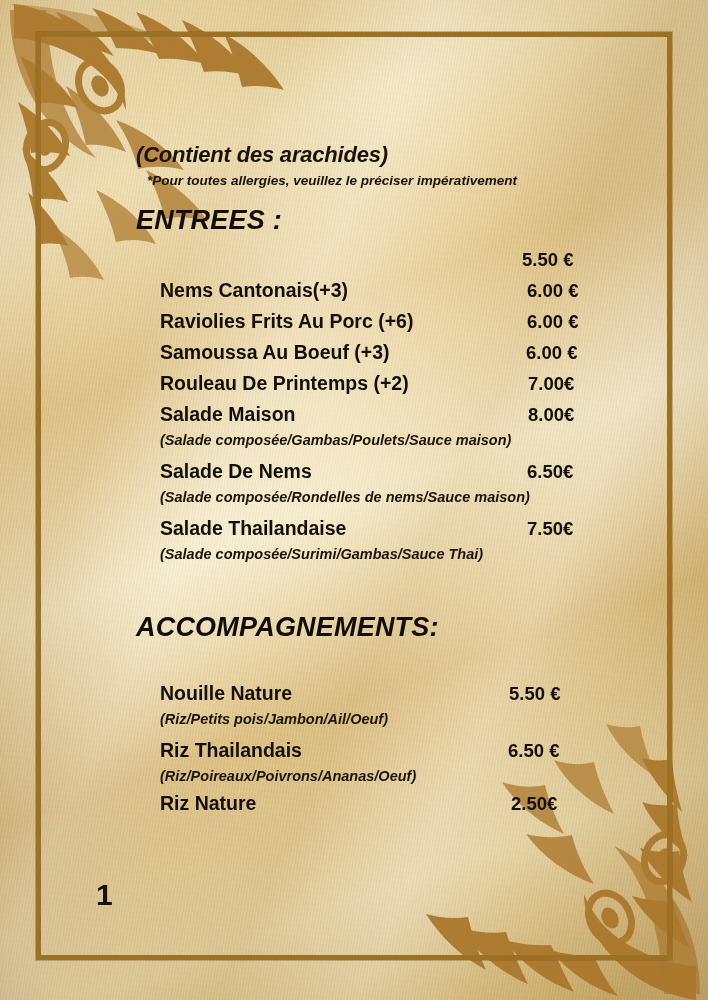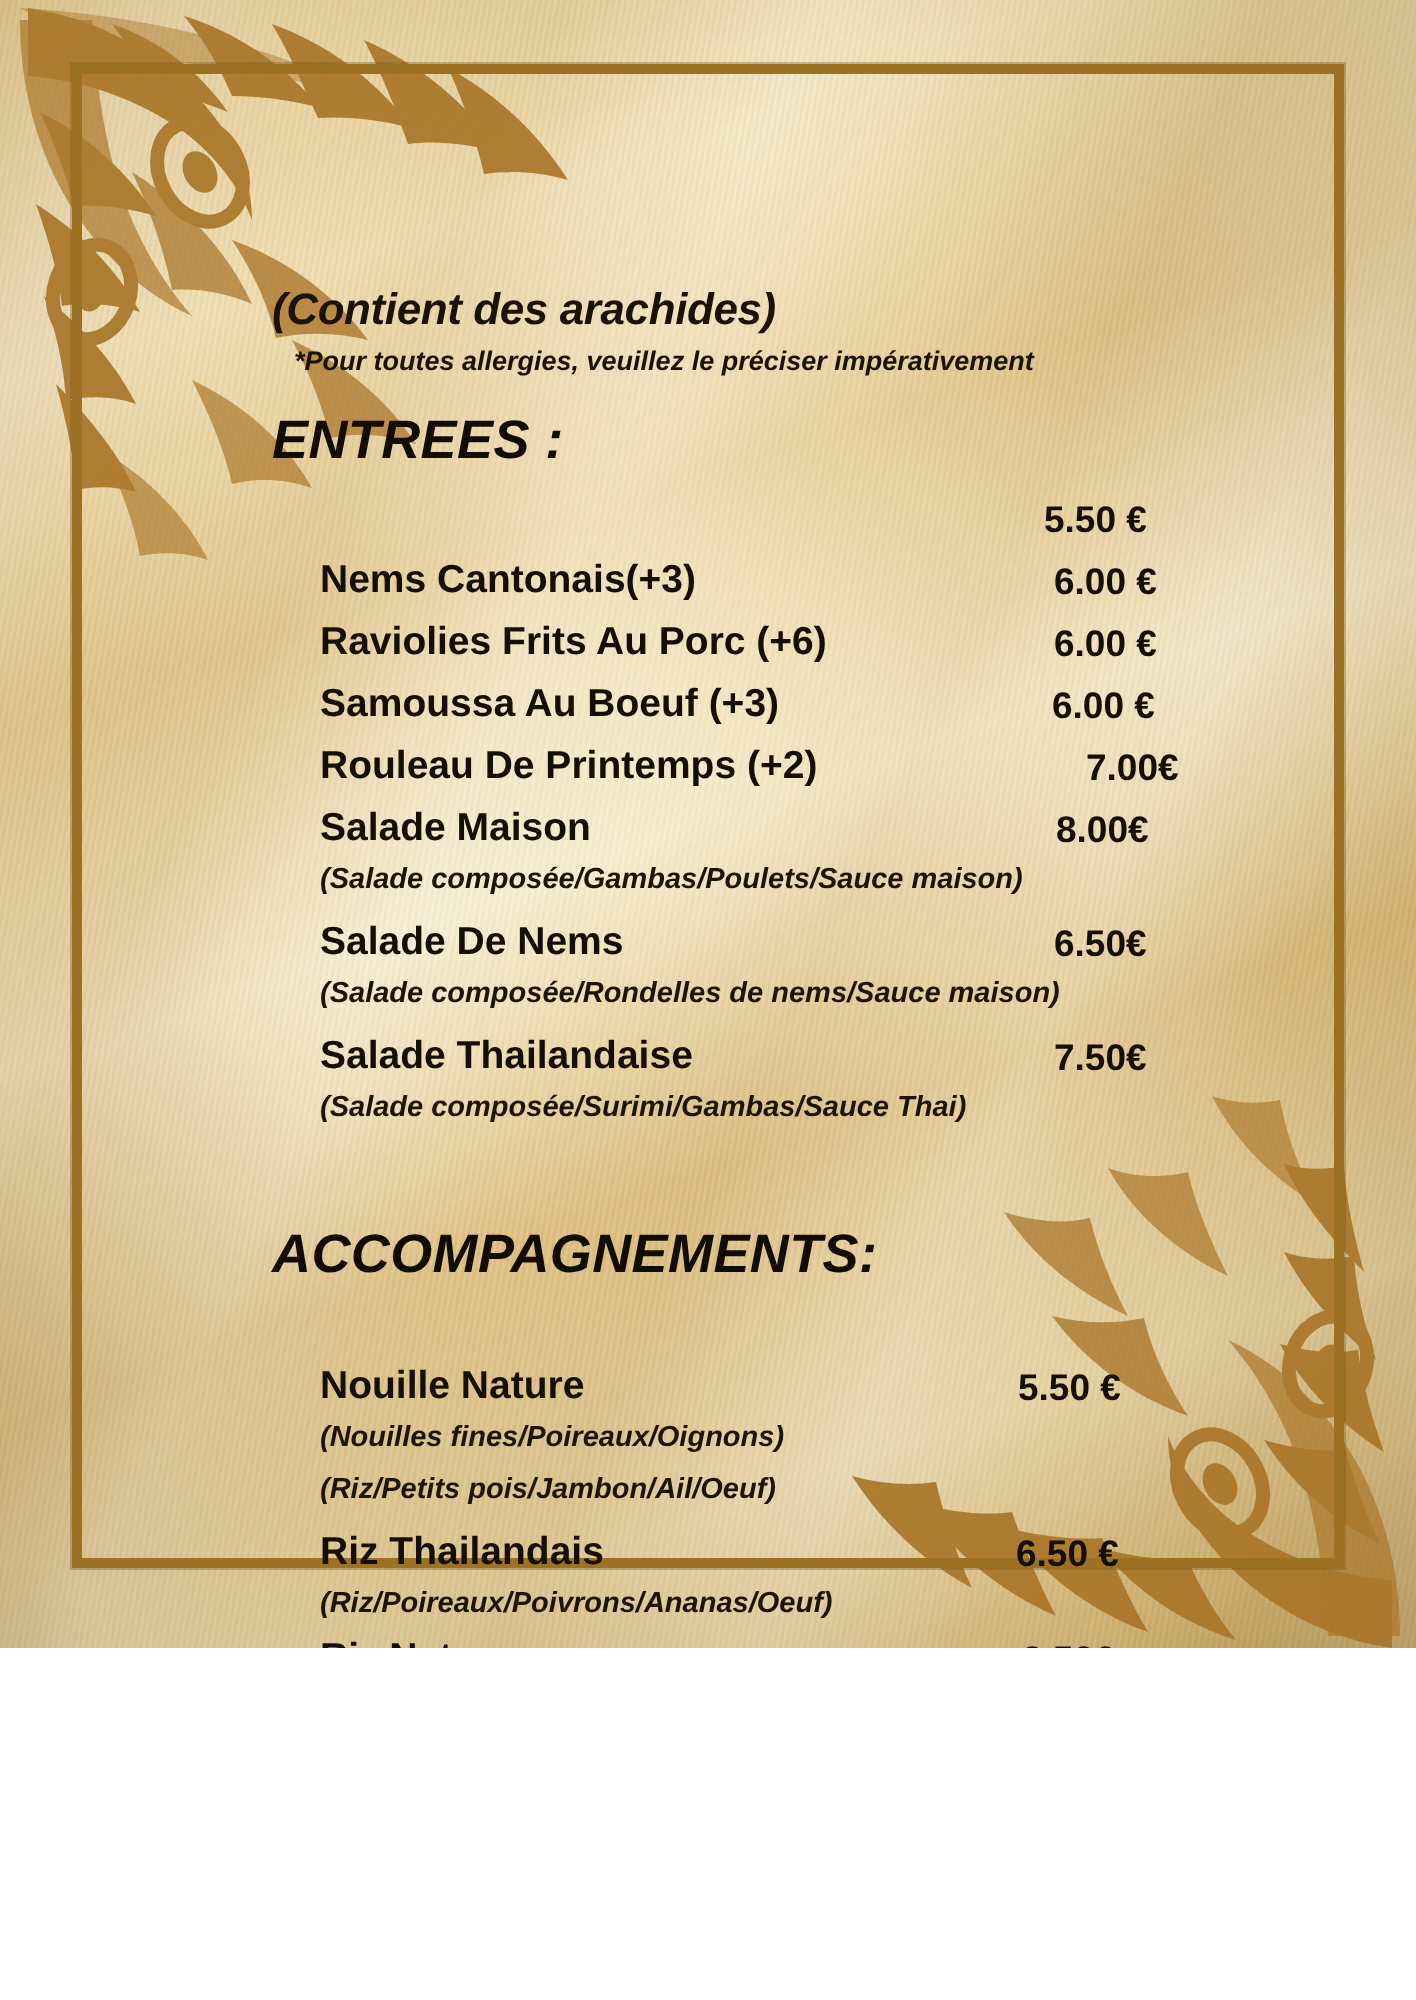--- a/index.html
+++ b/index.html
@@ -9,21 +9,21 @@
   body {
     width: 708px;
     height: 1000px;
     font-family: "Liberation Sans", sans-serif;
     overflow: hidden;
   }
 
   .menu-page {
     position: relative;
     width: 708px;
-    height: 824px;
+    height: 1000px;
     background:
       linear-gradient(115deg,
         rgba(255,255,255,0.00) 0%,
         rgba(255,255,255,0.22) 8%,
         rgba(255,255,255,0.00) 16%,
         rgba(150,110,40,0.10) 26%,
         rgba(255,255,255,0.26) 38%,
         rgba(255,255,255,0.02) 48%,
         rgba(160,118,45,0.12) 58%,
         rgba(255,255,255,0.25) 70%,
@@ -251,21 +251,21 @@
       <div class="row">
         <span class="name">Raviolies Frits Au Porc (+6)</span>
         <span class="price" style="left:527px">6.00 €</span>
       </div>
       <div class="row">
         <span class="name">Samoussa Au Boeuf (+3)</span>
         <span class="price" style="left:526px">6.00 €</span>
       </div>
       <div class="row">
         <span class="name">Rouleau De Printemps (+2)</span>
-        <span class="price" style="left:543px">7.00€</span>
+        <span class="price" style="left:528px">7.00€</span>
       </div>
       <div class="row">
         <span class="name">Salade Maison</span>
         <span class="price" style="left:528px">8.00€</span>
       </div>
       <div class="sub">
         <span>(Salade composée/Gambas/Poulets/Sauce maison)</span>
       </div>
       <div class="row">
         <span class="name">Salade De Nems</span>
@@ -283,23 +283,20 @@
       </div>
     </div>
 
 
     <div class="section-title section-accomp">ACCOMPAGNEMENTS:</div>
 
     <div class="items items-accomp">
       <div class="row">
         <span class="name">Nouille Nature</span>
         <span class="price" style="left:509px">5.50 €</span>
-      </div>
-      <div class="sub">
-        <span>(Nouilles fines/Poireaux/Oignons)</span>
       </div>
       <div class="sub">
         <span>(Riz/Petits pois/Jambon/Ail/Oeuf)</span>
       </div>
       <div class="row">
         <span class="name">Riz Thailandais</span>
         <span class="price" style="left:508px">6.50 €</span>
       </div>
       <div class="sub" style="height:22px">
         <span>(Riz/Poireaux/Poivrons/Ananas/Oeuf)</span>

